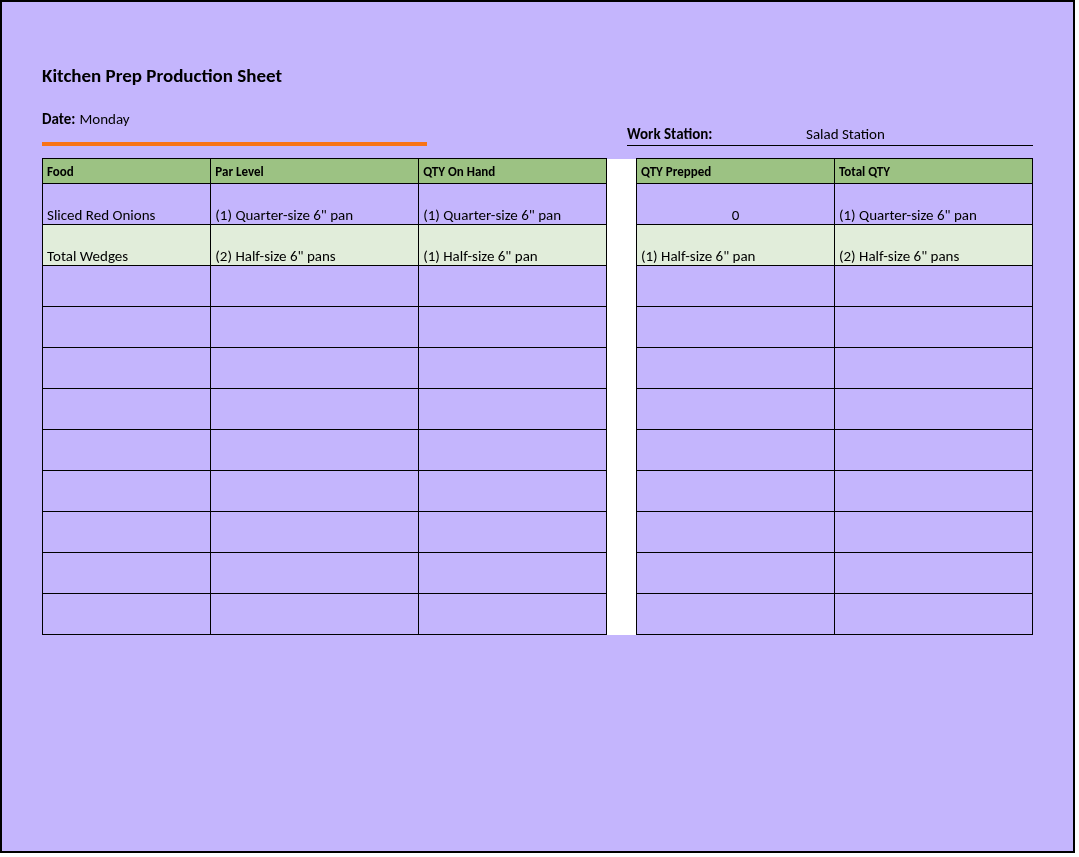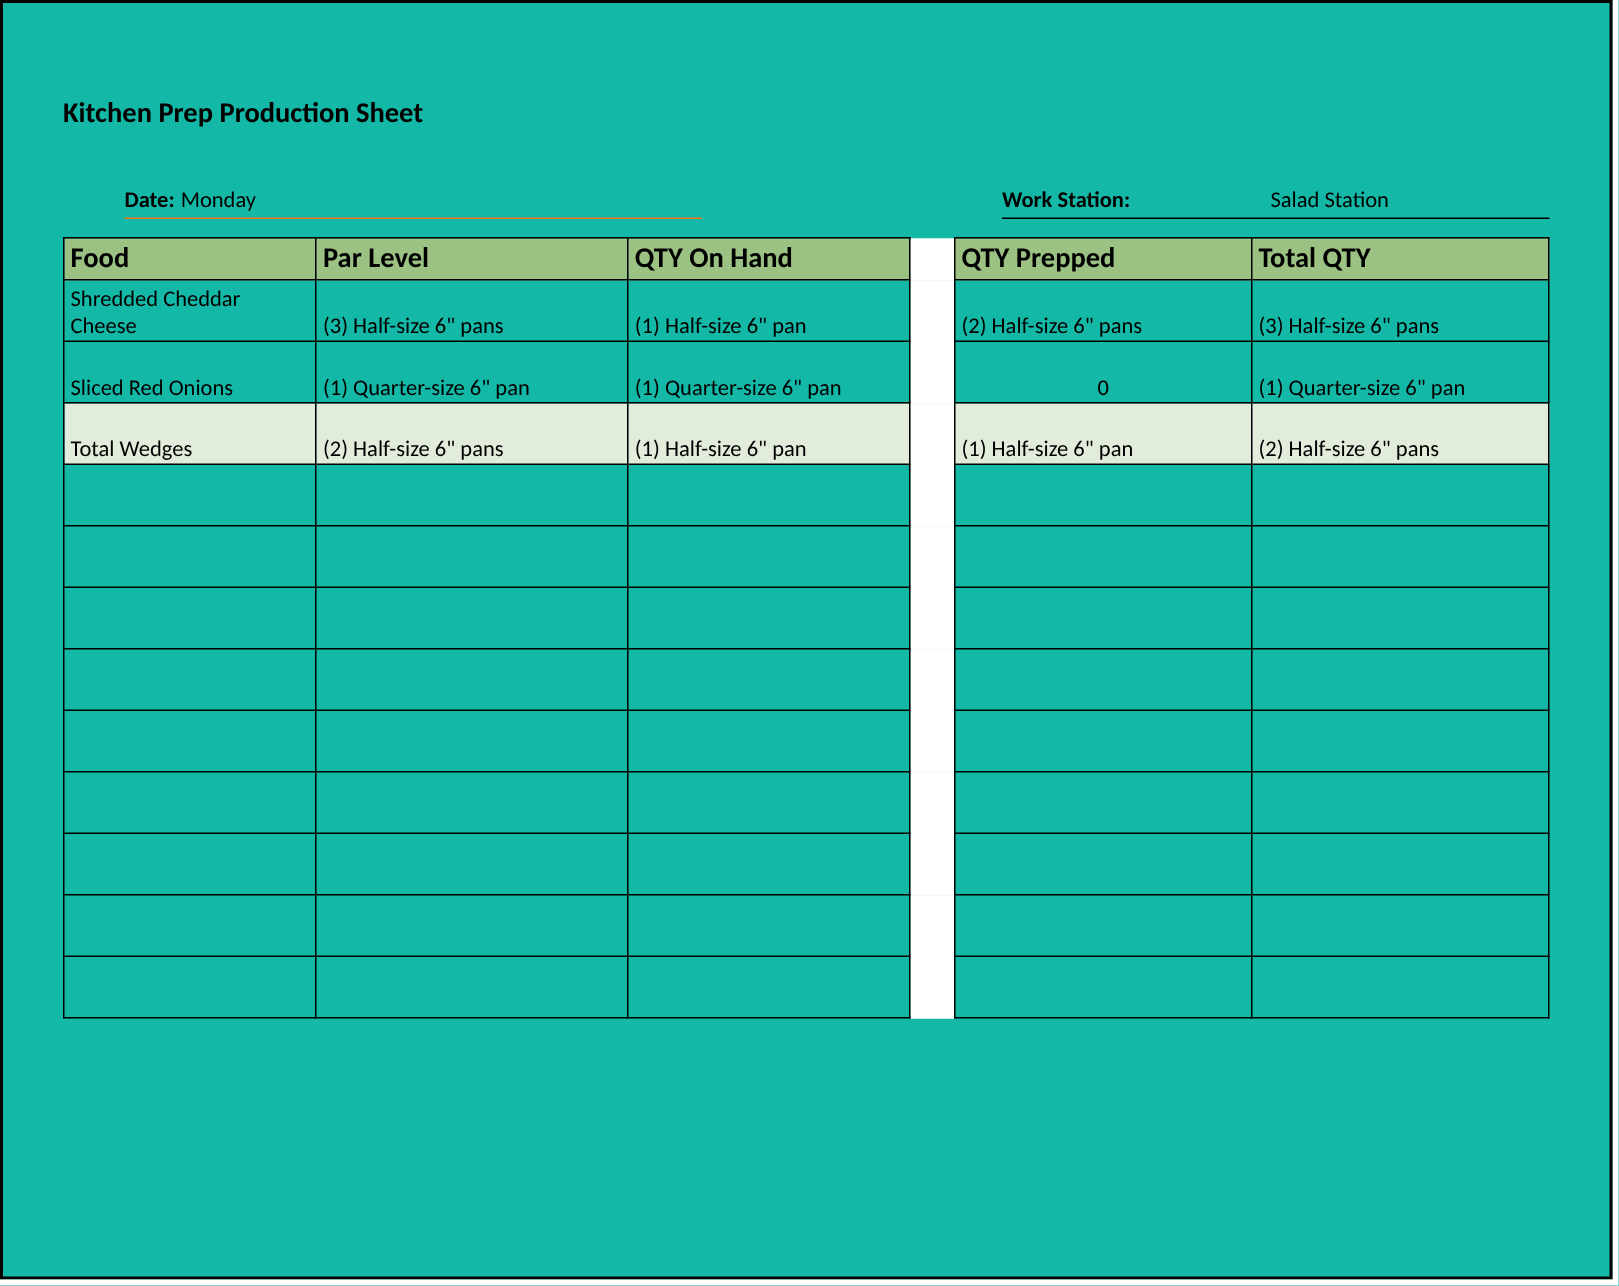--- a/index.html
+++ b/index.html
@@ -8,41 +8,40 @@
       margin: 0;
       padding: 0;
       color: #000;
     }
     .page {
       width: 1075px;
       height: 853px;
       border: 2px solid #000;
       box-sizing: border-box;
       position: relative;
-      background: #14b8a6;
+      background: #c4b5fd;
     }
     .content {
       padding: 62px 40px 30px 40px;
     }
     .title {
       font-size: 19px;
       font-weight: bold;
       margin-bottom: 22px;
     }
     .meta-row {
       display: flex;
       margin-bottom: 12px;
     }
     .meta-left {
       display: flex;
       align-items: flex-end;
       width: 385px;
-      border-bottom: 1px solid #f97316;
-      padding-bottom: 2px;
-      margin-left: 41px;
+      border-bottom: 4px solid #f97316;
+      padding-bottom: 14px;
     }
     .meta-gap {
       width: 200px;
     }
     .meta-right {
       display: flex;
       align-items: flex-end;
       flex: 1;
       border-bottom: 1px solid #000;
       padding-bottom: 2px;
@@ -65,21 +64,21 @@
     }
 
     table.grid {
       border-collapse: collapse;
       width: 100%;
       table-layout: fixed;
     }
     table.grid th {
       background: #9cc283;
       border: 1px solid #000;
-      font-size: 19px;
+      font-size: 13px;
       text-align: left;
       padding: 2px 4px 2px 4px;
       font-weight: bold;
       height: 20px;
     }
     table.grid td {
       border: 1px solid #000;
       font-size: 15px;
       padding: 0 4px;
       height: 40px;
@@ -130,28 +129,20 @@
         <tr>
           <th>Food</th>
           <th>Par Level</th>
           <th>QTY On Hand</th>
           <th class="col-gap"></th>
           <th>QTY Prepped</th>
           <th>Total QTY</th>
         </tr>
       </thead>
       <tbody id="tbody">
-      <tr>
-            <td class="tall">Shredded Cheddar Cheese</td>
-            <td>(3) Half-size 6" pans</td>
-            <td>(1) Half-size 6" pan</td>
-            <td class="col-gap"></td>
-            <td>(2) Half-size 6" pans</td>
-            <td>(3) Half-size 6" pans</td>
-          </tr>
           <tr>
             <td>Sliced Red Onions</td>
             <td>(1) Quarter-size 6" pan</td>
             <td>(1) Quarter-size 6" pan</td>
             <td class="col-gap"></td>
             <td class="center">0</td>
             <td>(1) Quarter-size 6" pan</td>
           </tr>
           <tr class="alt">
             <td>Total Wedges</td>

